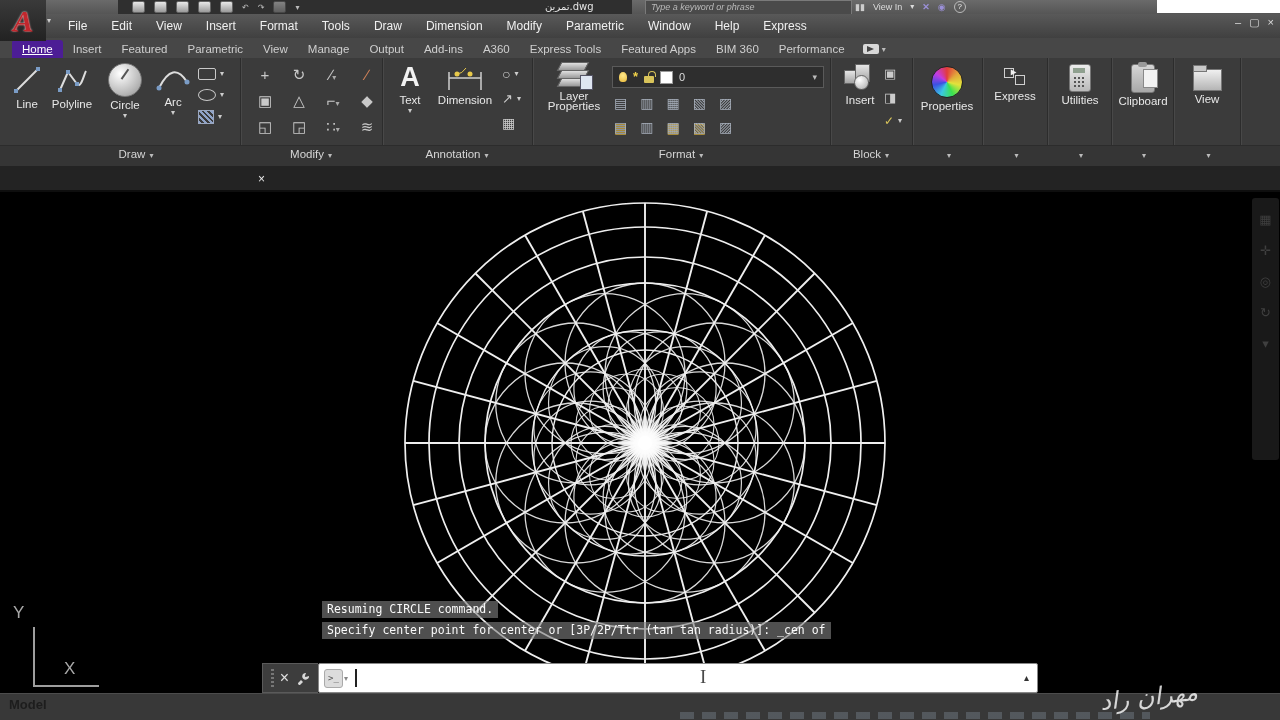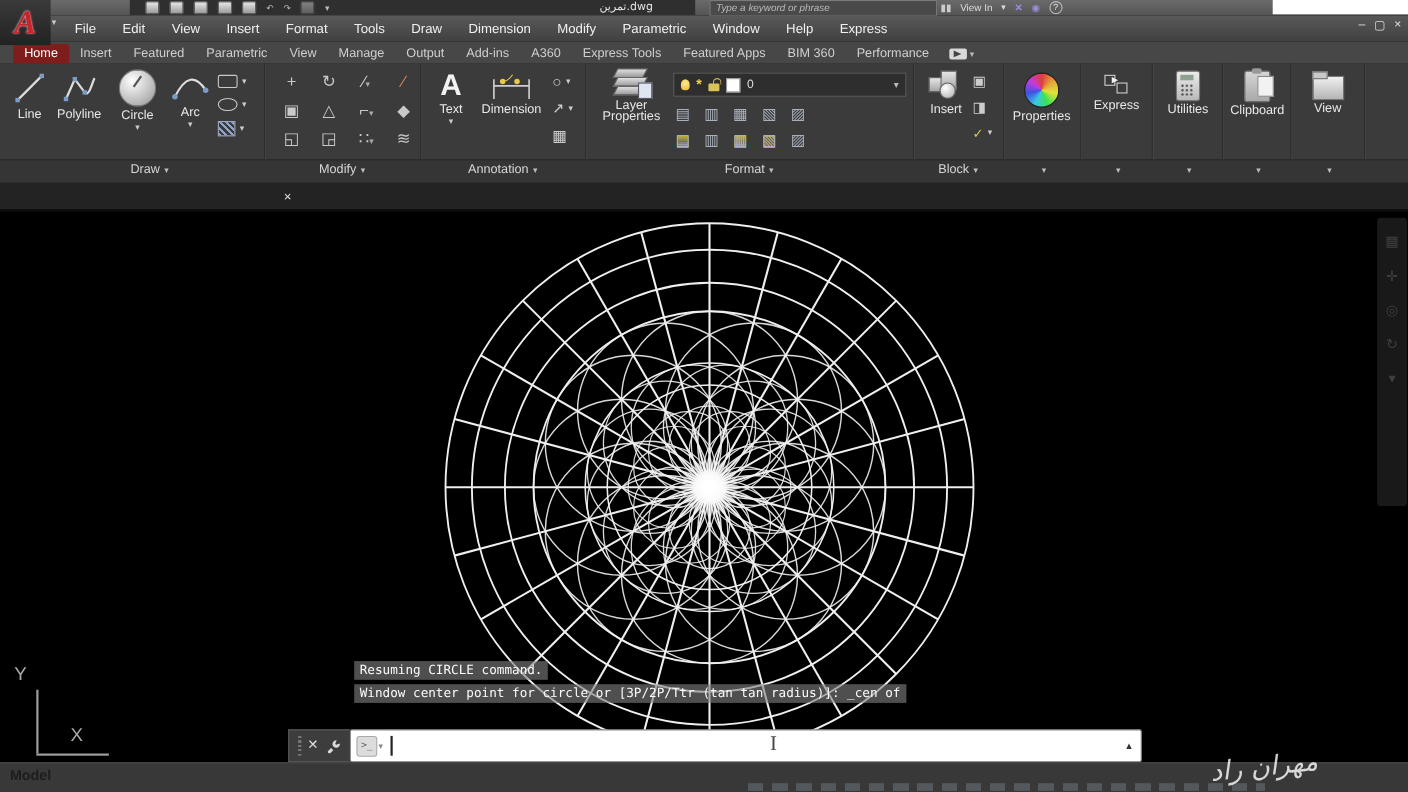--- a/index.html
+++ b/index.html
@@ -28,21 +28,21 @@
   
   #menubar{left:0;top:14px;width:1280px;height:24px;background:linear-gradient(#595959,#404040);
            display:flex;align-items:center;padding-left:56px;box-sizing:border-box;z-index:30;}
   .mi{color:#f0f0f0;font-size:12px;padding:0 12px;cursor:default;}
   #winbtns{position:absolute;right:6px;top:16px;display:flex;gap:8px;color:#ddd;font-size:11px;z-index:31;}
 
   
   #tabrow{left:0;top:38px;width:1280px;height:20px;background:#474747;display:flex;align-items:flex-end;
           padding-left:12px;box-sizing:border-box;}
   .rt{color:#cfcfcf;font-size:11.5px;padding:3px 10px 3px;cursor:default;}
-  .rt.active{background:#7f1d1d;color:#fff;border-radius:3px 3px 0 0;}
+  .rt.active{background:#4c1d95;color:#fff;border-radius:3px 3px 0 0;text-decoration:underline;}
   #record-icon{width:16px;height:10px;background:#d8d8d8;border-radius:2px;margin:0 3px 4px 8px;position:relative;}
   #record-icon::after{content:"";position:absolute;left:4px;top:2px;border-left:7px solid #444;border-top:3px solid transparent;border-bottom:3px solid transparent;}
   .tab-arrow{color:#bbb;font-size:8px;margin-bottom:4px;}
 
   
   #ribbon{left:0;top:58px;width:1280px;height:87px;background:#3b3b3b;}
   .sep{position:absolute;top:58px;height:87px;width:1px;background:#2c2c2c;border-right:1px solid #484848;z-index:2;}
   #panellabels{left:0;top:145px;width:1280px;height:21px;background:#353535;border-top:1px solid #2c2c2c;}
   .plabel{position:absolute;top:148px;text-align:center;color:#d5d5d5;font-size:11.5px;}
   .plabel .arr{font-size:8px;color:#bbb;margin-left:4px;}
@@ -529,21 +529,21 @@
     <span>↻</span>
     <span>▾</span>
   </div>
 
   <span id="ucs-y" class="abs">Y</span>
   <span id="ucs-x" class="abs">X</span>
   <div id="ucs-vline" class="abs"></div>
   <div id="ucs-hline" class="abs"></div>
 
   <div class="histline" style="top:601px;">Resuming CIRCLE command.</div>
-  <div class="histline" style="top:622px;">Window center point for circle or [3P/2P/Ttr (tan tan radius)]: _cen of</div>
+  <div class="histline" style="top:622px;">Specify center point for center or [3P/2P/Ttr (tan tan radius)]: _cen of</div>
 
   <div id="cmd-dock" class="abs">
     <div id="cmd-tools">
       <span id="cmd-grip"></span>
       <span>×</span>
       <svg width="13" height="13">
           <path d="M9 1 a3.4 3.4 0 1 0 3 3 l-3.4 1 -0.8 -0.8 z M4 8 L1.5 10.5 a1.4 1.4 0 0 0 2 2 L6 10" fill="#d8d8d8"></path>
         </svg>
     </div>
     <div id="cmd-field">

